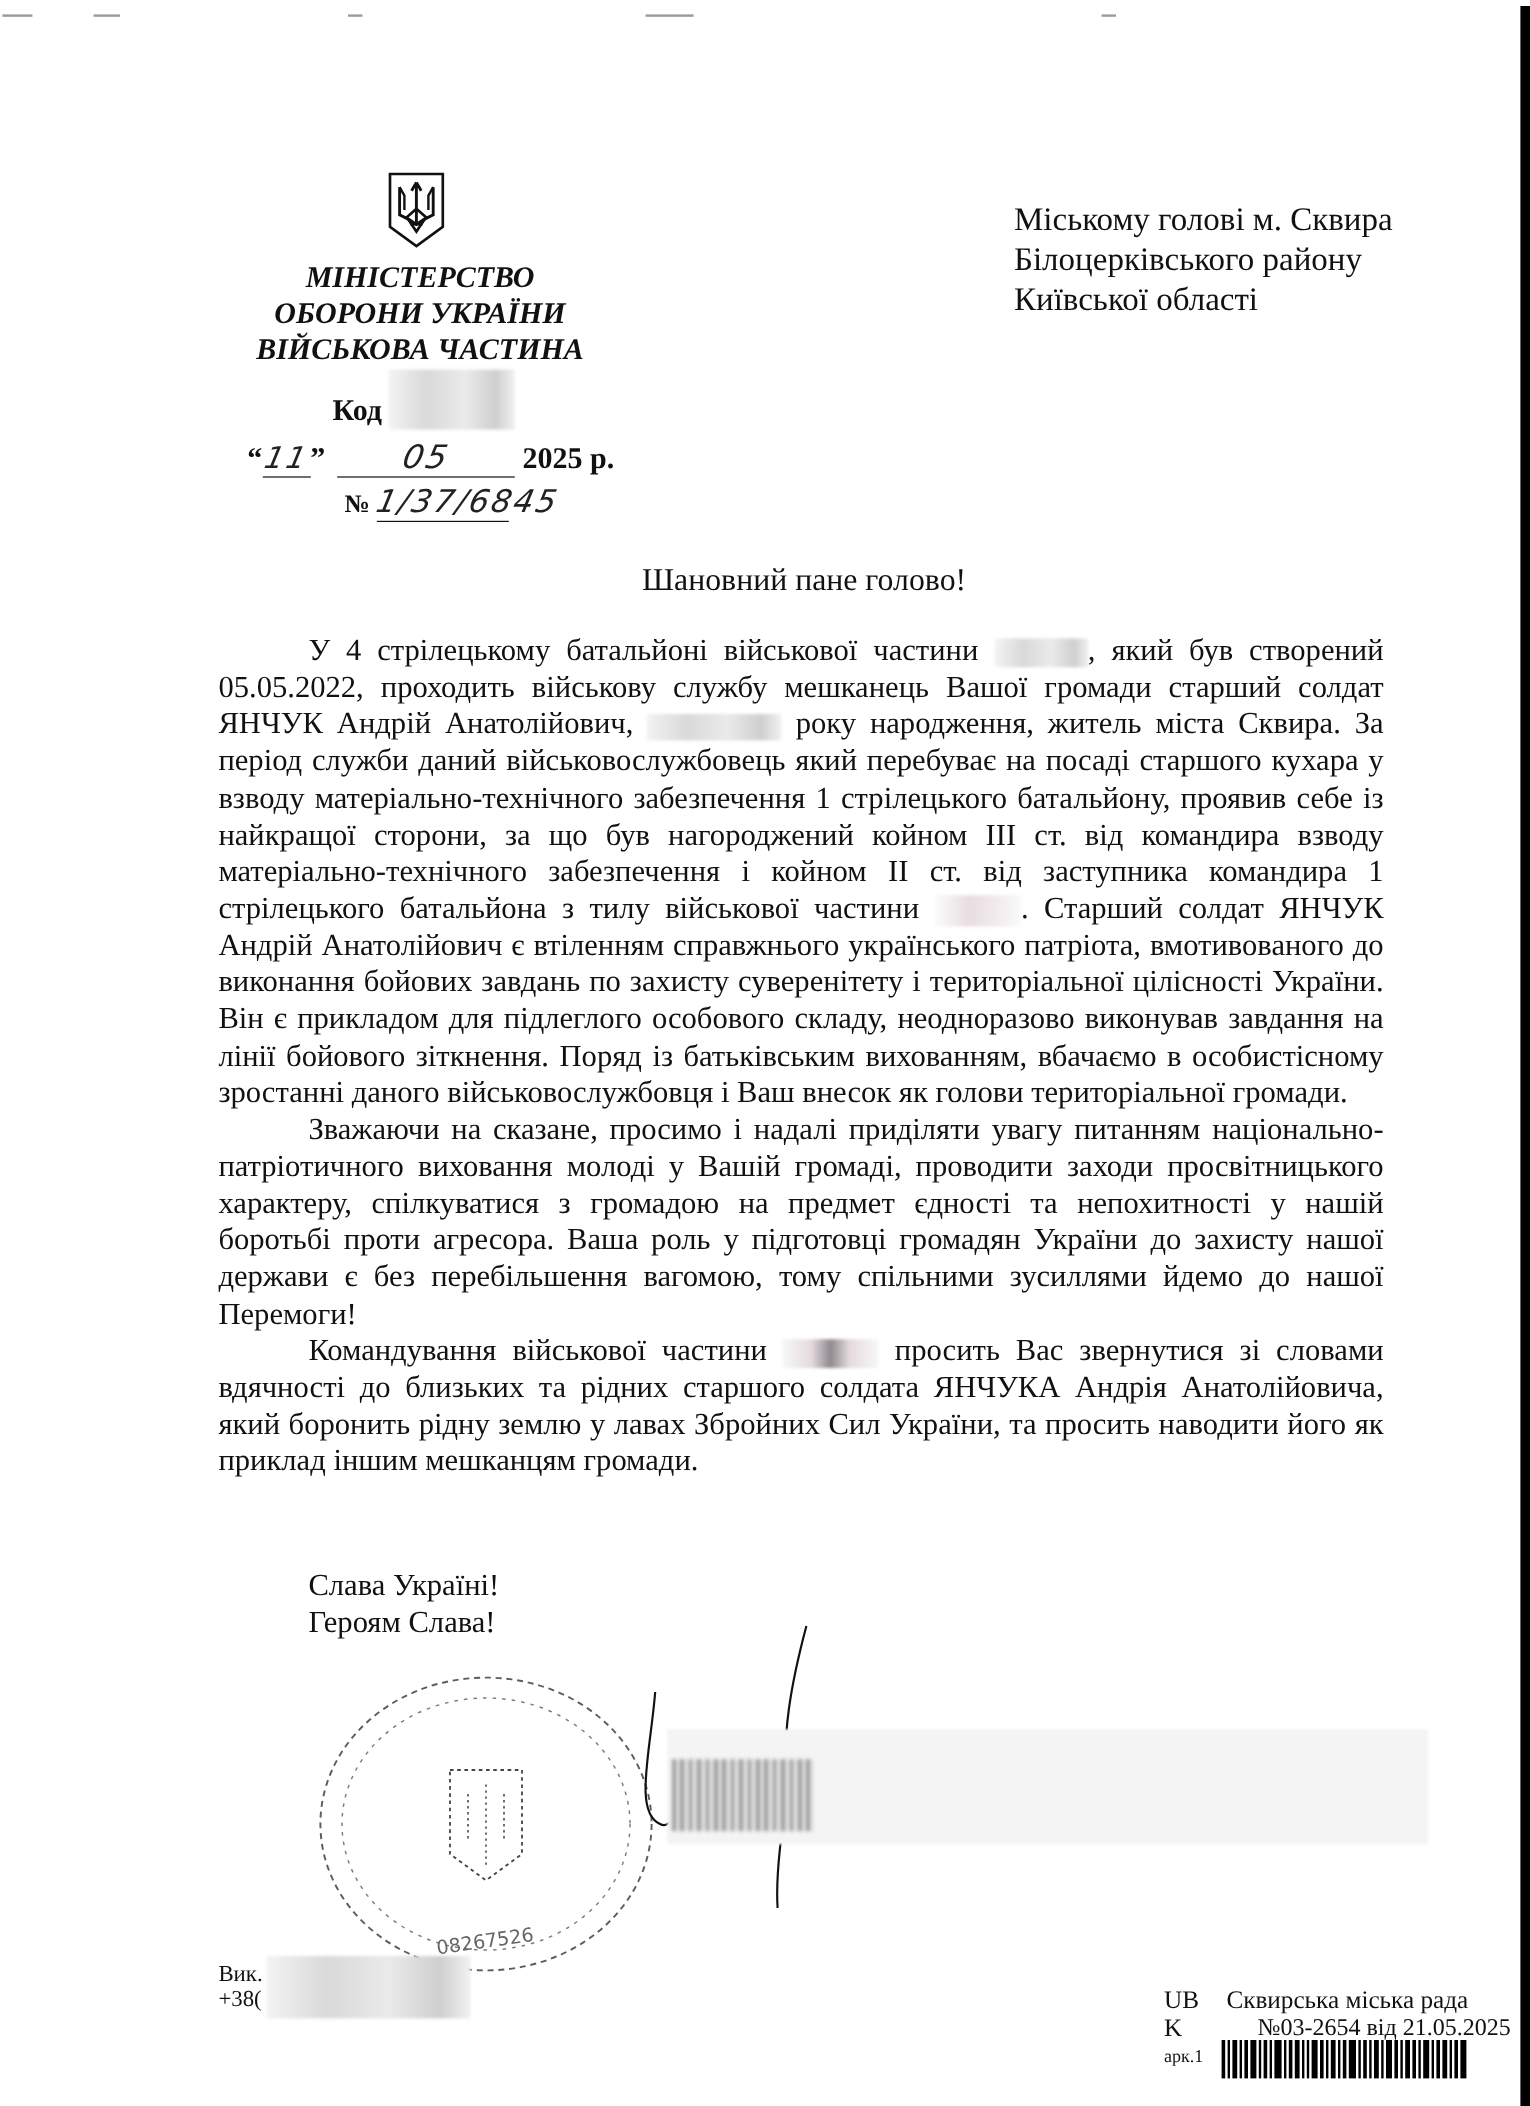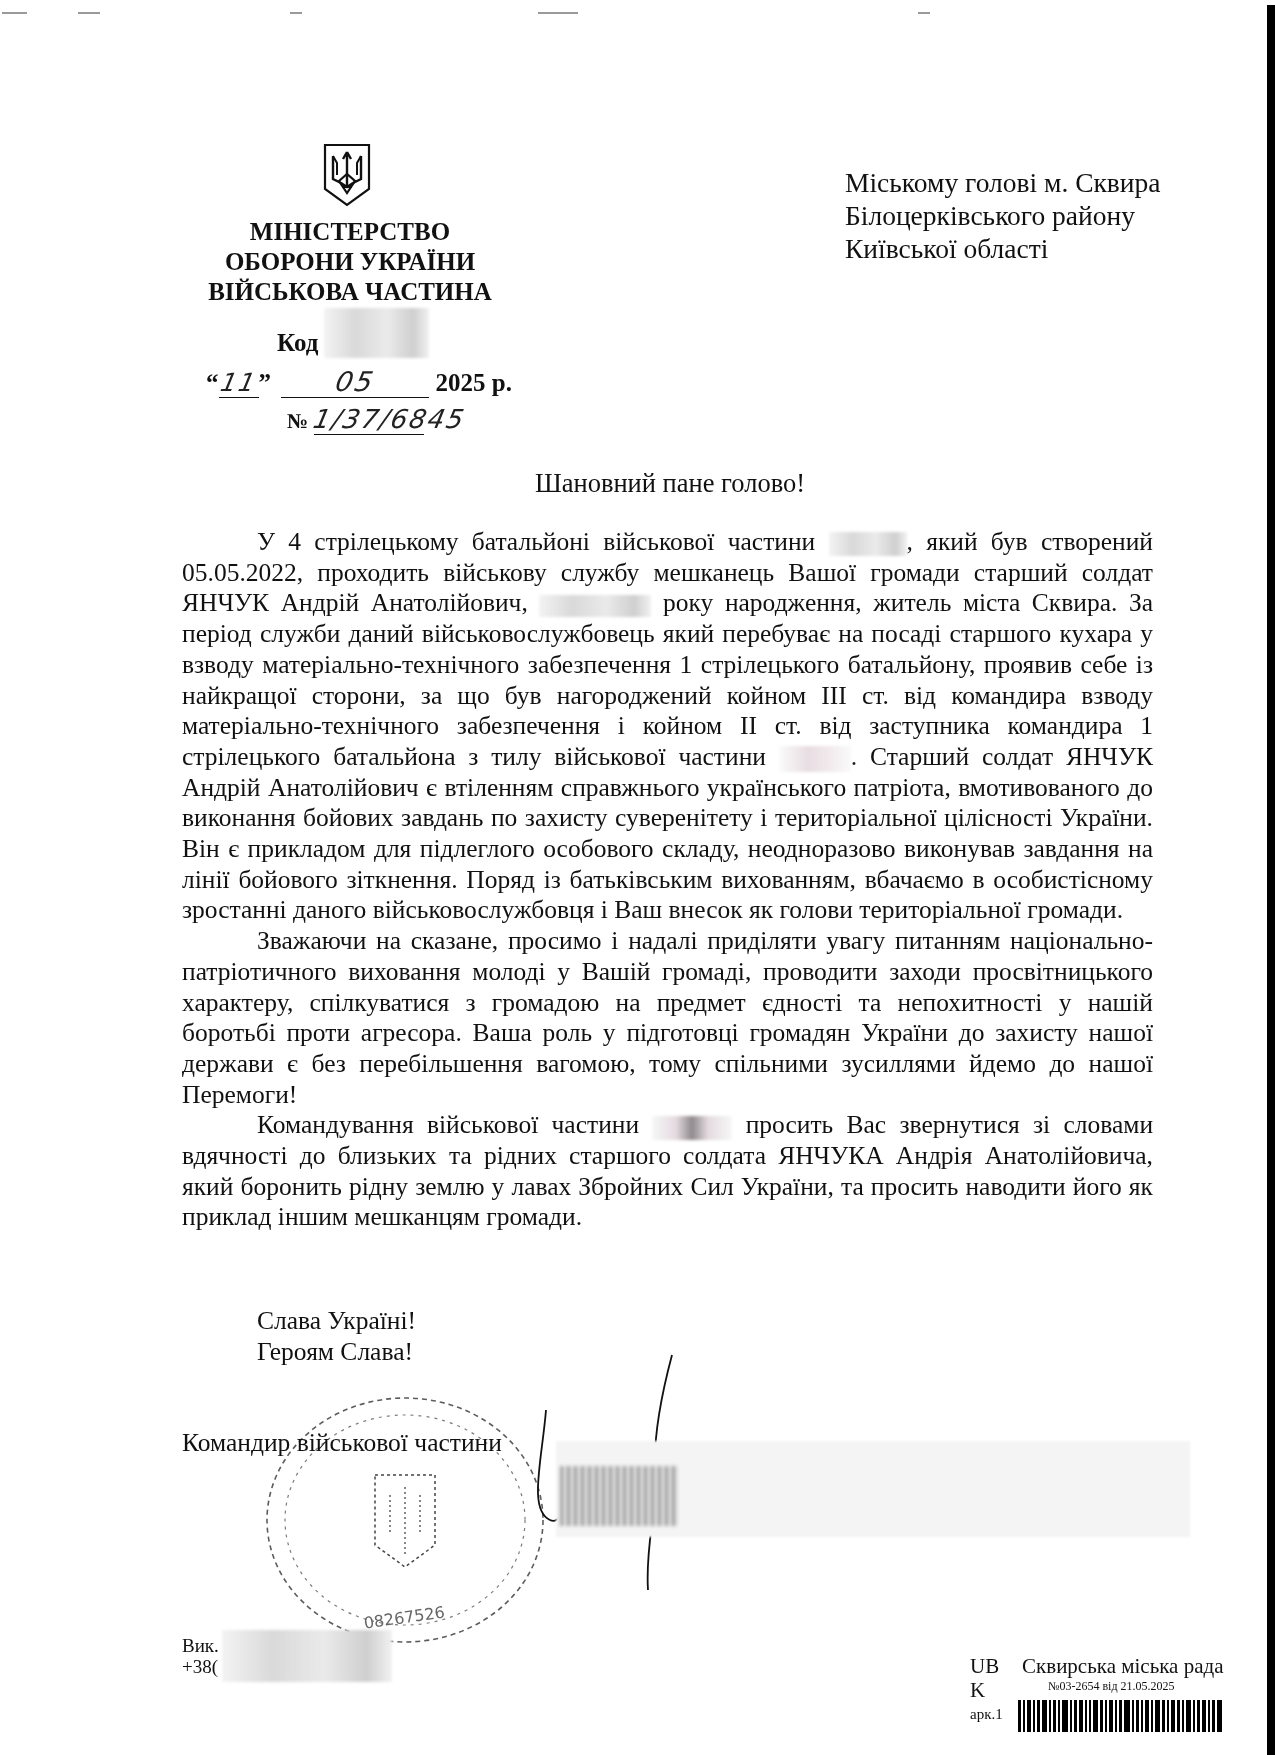--- a/index.html
+++ b/index.html
@@ -4,21 +4,21 @@
 <style>
   html, body { margin:0; padding:0; background:#ffffff; }
   body { width:1275px; height:1755px; position:relative; overflow:hidden;
          font-family:"Liberation Serif","DejaVu Serif",serif; color:#111; }
   .abs { position:absolute; }
   .scan-noise { position:absolute; top:12px; height:2px; background:#9a9a9a; }
   .right-bar { position:absolute; right:0; top:5px; width:8px; height:1750px; background:#000; }
 
   .crest { left:322px; top:143px; width:50px; height:64px; }
   .hdr { left:170px; width:360px; text-align:center; font-weight:bold; font-size:25px; line-height:30px; }
-  .hdr-line { display:block; white-space:nowrap; }
+  .hdr-line { display:block; white-space:nowrap;font-style:italic; }
   .blur { display:inline-block; background:linear-gradient(90deg,#f3f3f3,#d9d9d9 30%,#eaeaea 60%,#cfcfcf 85%,#f1f1f1);
           filter:blur(1.5px); vertical-align:middle; }
   .hand { font-family:"DejaVu Sans",sans-serif; font-style:italic; font-weight:normal; color:#222;
           transform:skewX(-12deg); display:inline-block; letter-spacing:2px; }
   .uline { display:inline-block; border-bottom:1.5px solid #111; text-align:center; }
 
   .addr { left:845px; top:166px; font-size:27.5px; line-height:33px; white-space:nowrap; }
   .greet { left:535px; top:468px; font-size:26.5px; white-space:nowrap; }
 
   .body { left:182px; top:527px; width:971px; font-size:25.5px; line-height:30.7px; text-align:justify; }
@@ -115,21 +115,20 @@
   <svg width="310" height="255" viewBox="0 0 310 255">
     <ellipse cx="150" cy="125" rx="138" ry="122" fill="none" stroke="#333" stroke-width="1.6" stroke-dasharray="5 4" opacity=".8"></ellipse>
     <ellipse cx="150" cy="125" rx="120" ry="105" fill="none" stroke="#444" stroke-width="1.2" stroke-dasharray="3 5" opacity=".7"></ellipse>
     <path d="M120 80 H180 V150 L150 172 L120 150 Z" fill="none" stroke="#444" stroke-width="1.5" stroke-dasharray="3 3"></path>
     <path d="M150 92 V160 M135 100 V140 M165 100 V140" stroke="#555" stroke-width="1.4" stroke-dasharray="2 3"></path>
     <text x="150" y="228" text-anchor="middle" font-size="16" fill="#666" font-family="DejaVu Sans, sans-serif" transform="rotate(-8 150 228)">08267526</text>
   </svg>
 </div>
 
 <div class="abs sig-block">
-  <div>Командир військової частини</div>
 </div>
 
 <div class="abs signature">
   <svg width="260" height="250" viewBox="0 0 260 250">
     <path d="M26 70 C22 120, 8 170, 30 180 C45 188, 52 140, 48 120" fill="none" stroke="#111" stroke-width="1.8"></path>
     <path d="M48 150 C55 175, 65 175, 70 150 C75 175, 85 175, 90 150 C95 175, 105 175, 110 150 C115 175, 125 175, 130 150 C138 170, 148 168, 152 148" fill="none" stroke="#111" stroke-width="1.6"></path>
     <path d="M152 15 C140 60, 130 110, 137 150 C132 180, 126 220, 128 250" fill="none" stroke="#111" stroke-width="1.8"></path>
   </svg>
 </div>
 
@@ -142,21 +141,21 @@
   <div>+38(</div>
 </div>
 <div class="abs blur" style="left:222px;top:1630px;width:170px;height:52px;"></div>
 
 <div class="abs stamp">
   <div>UB</div>
   <div>K</div>
   <div style="font-size:15px;">арк.1</div>
 </div>
 <div class="abs" style="left:1022px;top:1654px;font-size:21px;white-space:nowrap;">Сквирська міська рада</div>
-<div class="abs" style="left:1048px;top:1679px;font-size:12px;white-space:nowrap;">№03-2654 від 21.05.2025</div>
+<div class="abs" style="left:1048px;top:1679px;font-size:20px;white-space:nowrap;">№03-2654 від 21.05.2025</div>
 
 <div class="abs barcode">
   <span style="width:3px"></span>
     <span style="width:2px"></span>
     <span style="width:4px"></span>
     <span style="width:2px"></span>
     <span style="width:3px"></span>
     <span style="width:5px"></span>
     <span style="width:2px"></span>
     <span style="width:3px"></span>

